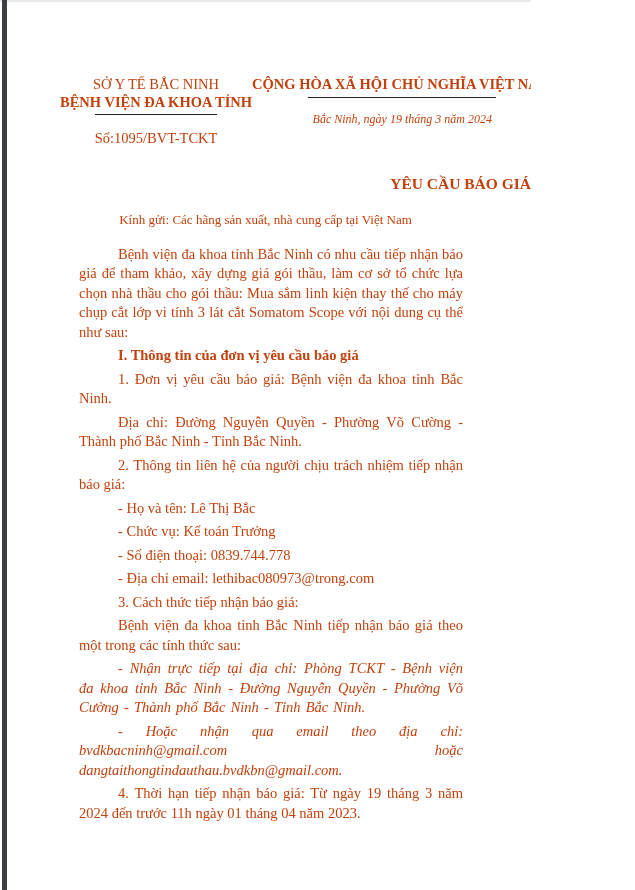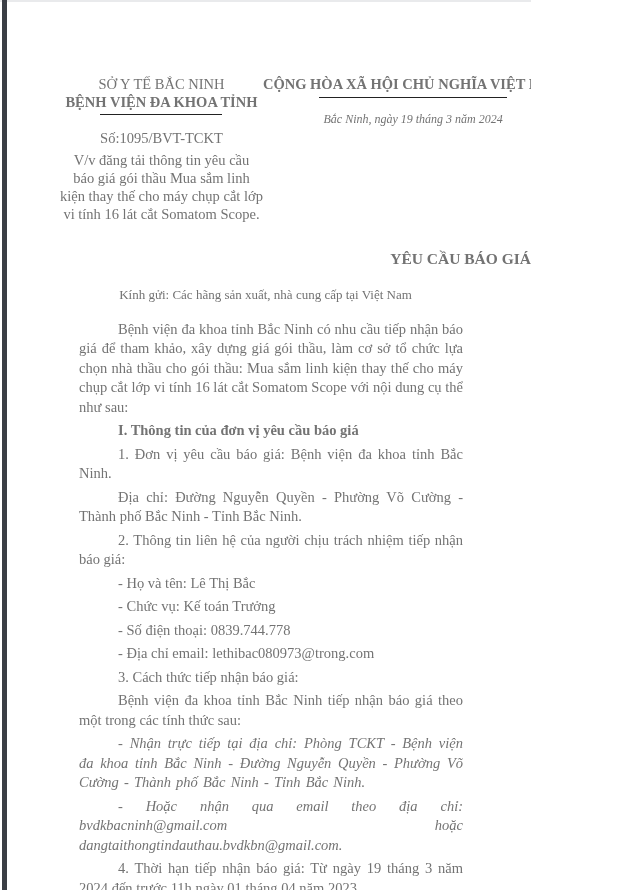--- a/index.html
+++ b/index.html
@@ -2,21 +2,21 @@
 <html><head>
 <meta charset="utf-8">
 <style>
   html, body { margin: 0; padding: 0; background: #ffffff; }
   .page {
     position: relative;
     width: 531px;
     height: 890px;
     background: #ffffff;
     font-family: "Liberation Serif", serif;
-    color: #737373;
+    color: #c2410c;
     overflow: hidden;
   }
   .edge-top {
     position: absolute; left: 0; top: 0;
     width: 635px; height: 2px;
     background: #e9eaec;
   }
   .edge-left {
     position: absolute; left: 2px; top: 0;
     width: 5px; height: 890px;
@@ -72,38 +72,32 @@
 <div class="page">
   <div class="edge-top"></div>
   <div class="edge-left"></div>
 
   <div class="header">
     <div class="col left">
       <div class="org1">SỞ Y TẾ BẮC NINH</div>
       <div class="org2">BỆNH VIỆN ĐA KHOA TỈNH</div>
       <div class="rule"></div>
       <div class="docnum">Số:1095/BVT-TCKT</div>
-      <div class="subject">
-        <div>V/v đăng tải thông tin yêu cầu</div>
-        <div>báo giá gói thầu Mua sắm linh</div>
-        <div>kiện thay thế cho máy chụp cắt lớp</div>
-        <div>vi tính 16 lát cắt Somatom Scope.</div>
-      </div>
     </div>
     <div class="col right">
       <div class="nat1">CỘNG HÒA XÃ HỘI CHỦ NGHĨA VIỆT NAM</div>
       <div class="rule rule2"></div>
       <div class="dateline">Bắc Ninh, ngày 19 tháng 3 năm 2024</div>
     </div>
   </div>
 
   <div class="title">YÊU CẦU BÁO GIÁ</div>
   <div class="salutation">Kính gửi: Các hãng sản xuất, nhà cung cấp tại Việt Nam</div>
   <div class="body" id="document-body">
-      <p class="normal">Bệnh viện đa khoa tỉnh Bắc Ninh có nhu cầu tiếp nhận báo giá để tham khảo, xây dựng giá gói thầu, làm cơ sở tổ chức lựa chọn nhà thầu cho gói thầu: Mua sắm linh kiện thay thế cho máy chụp cắt lớp vi tính 16 lát cắt Somatom Scope với nội dung cụ thể như sau:</p>
+      <p class="normal">Bệnh viện đa khoa tỉnh Bắc Ninh có nhu cầu tiếp nhận báo giá để tham khảo, xây dựng giá gói thầu, làm cơ sở tổ chức lựa chọn nhà thầu cho gói thầu: Mua sắm linh kiện thay thế cho máy chụp cắt lớp vi tính 3 lát cắt Somatom Scope với nội dung cụ thể như sau:</p>
       <p class="bold">I. Thông tin của đơn vị yêu cầu báo giá</p>
       <p class="normal">1. Đơn vị yêu cầu báo giá: Bệnh viện đa khoa tỉnh Bắc Ninh.</p>
       <p class="normal">Địa chỉ: Đường Nguyễn Quyền - Phường Võ Cường - Thành phố Bắc Ninh - Tỉnh Bắc Ninh.</p>
       <p class="normal">2. Thông tin liên hệ của người chịu trách nhiệm tiếp nhận báo giá:</p>
       <p class="normal">- Họ và tên: Lê Thị Bắc</p>
       <p class="normal">- Chức vụ: Kế toán Trưởng</p>
       <p class="normal">- Số điện thoại: 0839.744.778</p>
       <p class="normal">- Địa chỉ email: lethibac080973@trong.com</p>
       <p class="normal">3. Cách thức tiếp nhận báo giá:</p>
       <p class="normal">Bệnh viện đa khoa tỉnh Bắc Ninh tiếp nhận báo giá theo một trong các tính thức sau:</p>

